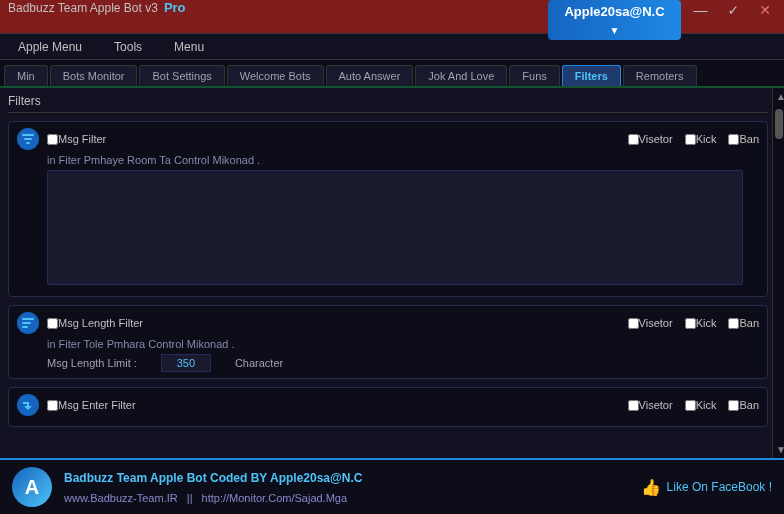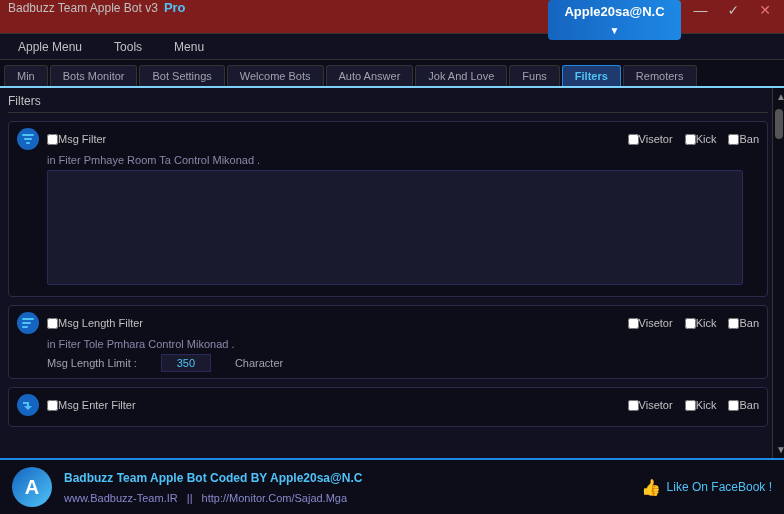--- a/index.html
+++ b/index.html
@@ -86,21 +86,21 @@
       border-radius: 2px;
     }
 
     
     .tabs-bar {
       background: #0d0d1a;
       height: 28px;
       display: flex;
       align-items: flex-end;
       padding: 0 4px;
-      border-bottom: 2px solid #7dd3fc;
+      border-bottom: 2px solid #14532d;
     }
     .tab {
       padding: 4px 12px;
       font-size: 11px;
       cursor: pointer;
       background: #1a1a2e;
       border: 1px solid #333;
       border-bottom: none;
       color: #a0a0b0;
       margin-right: 2px;

